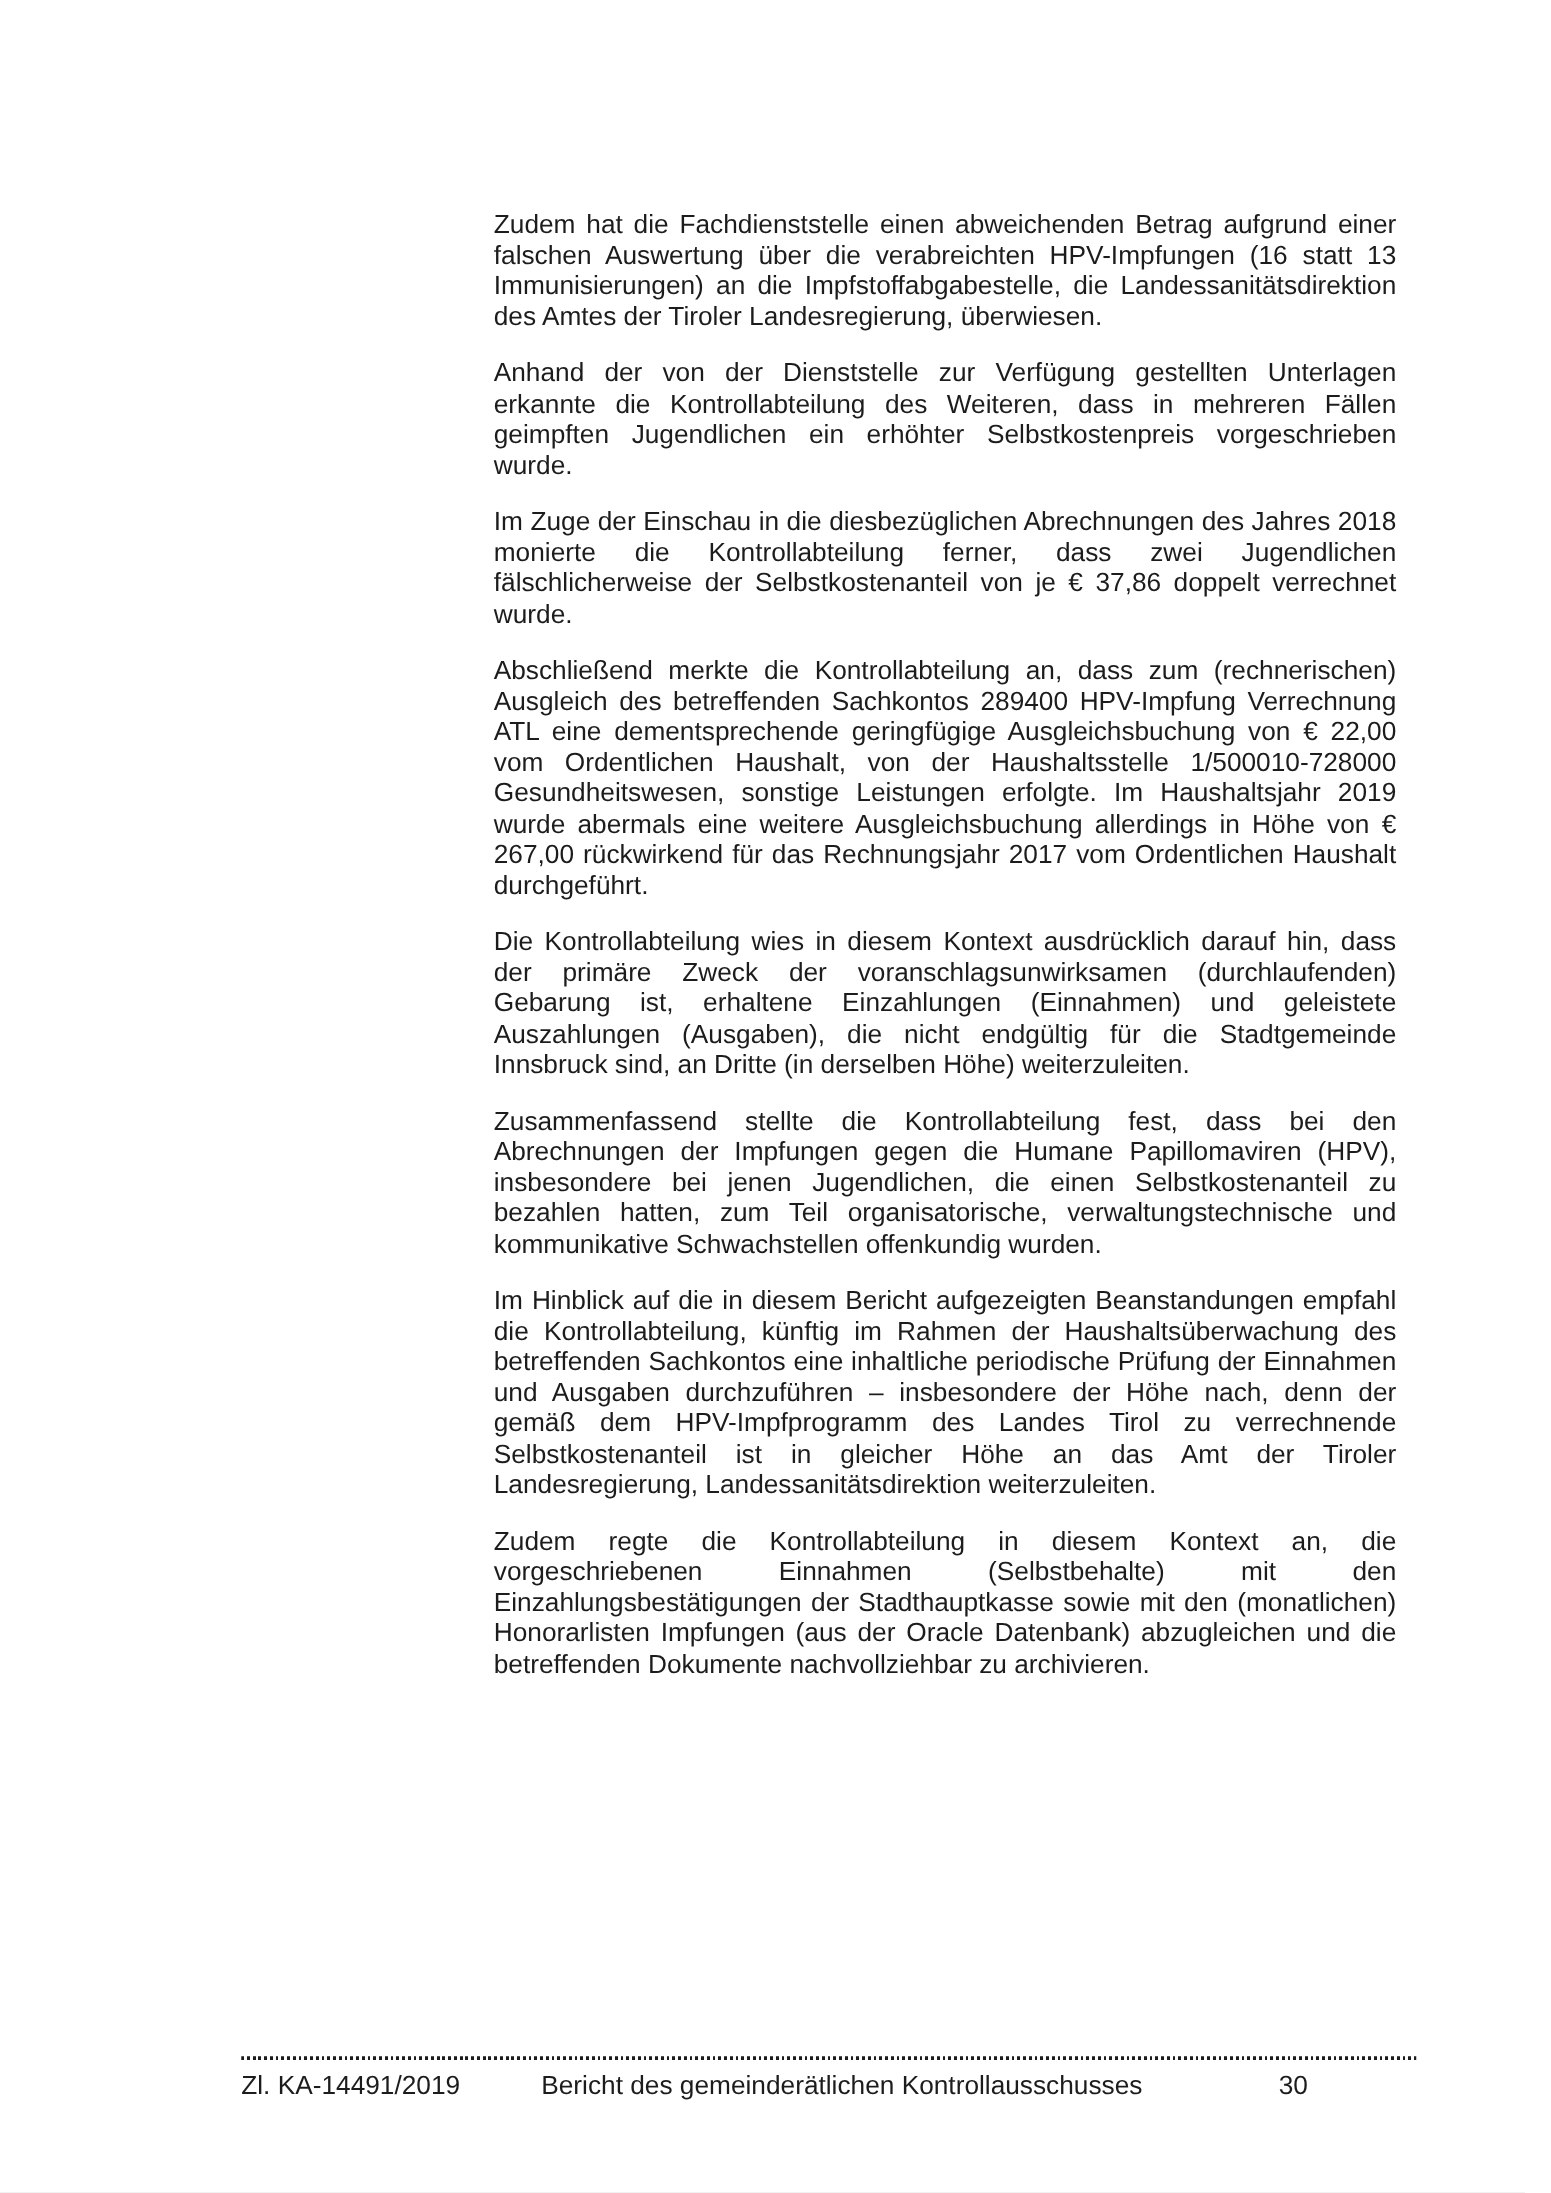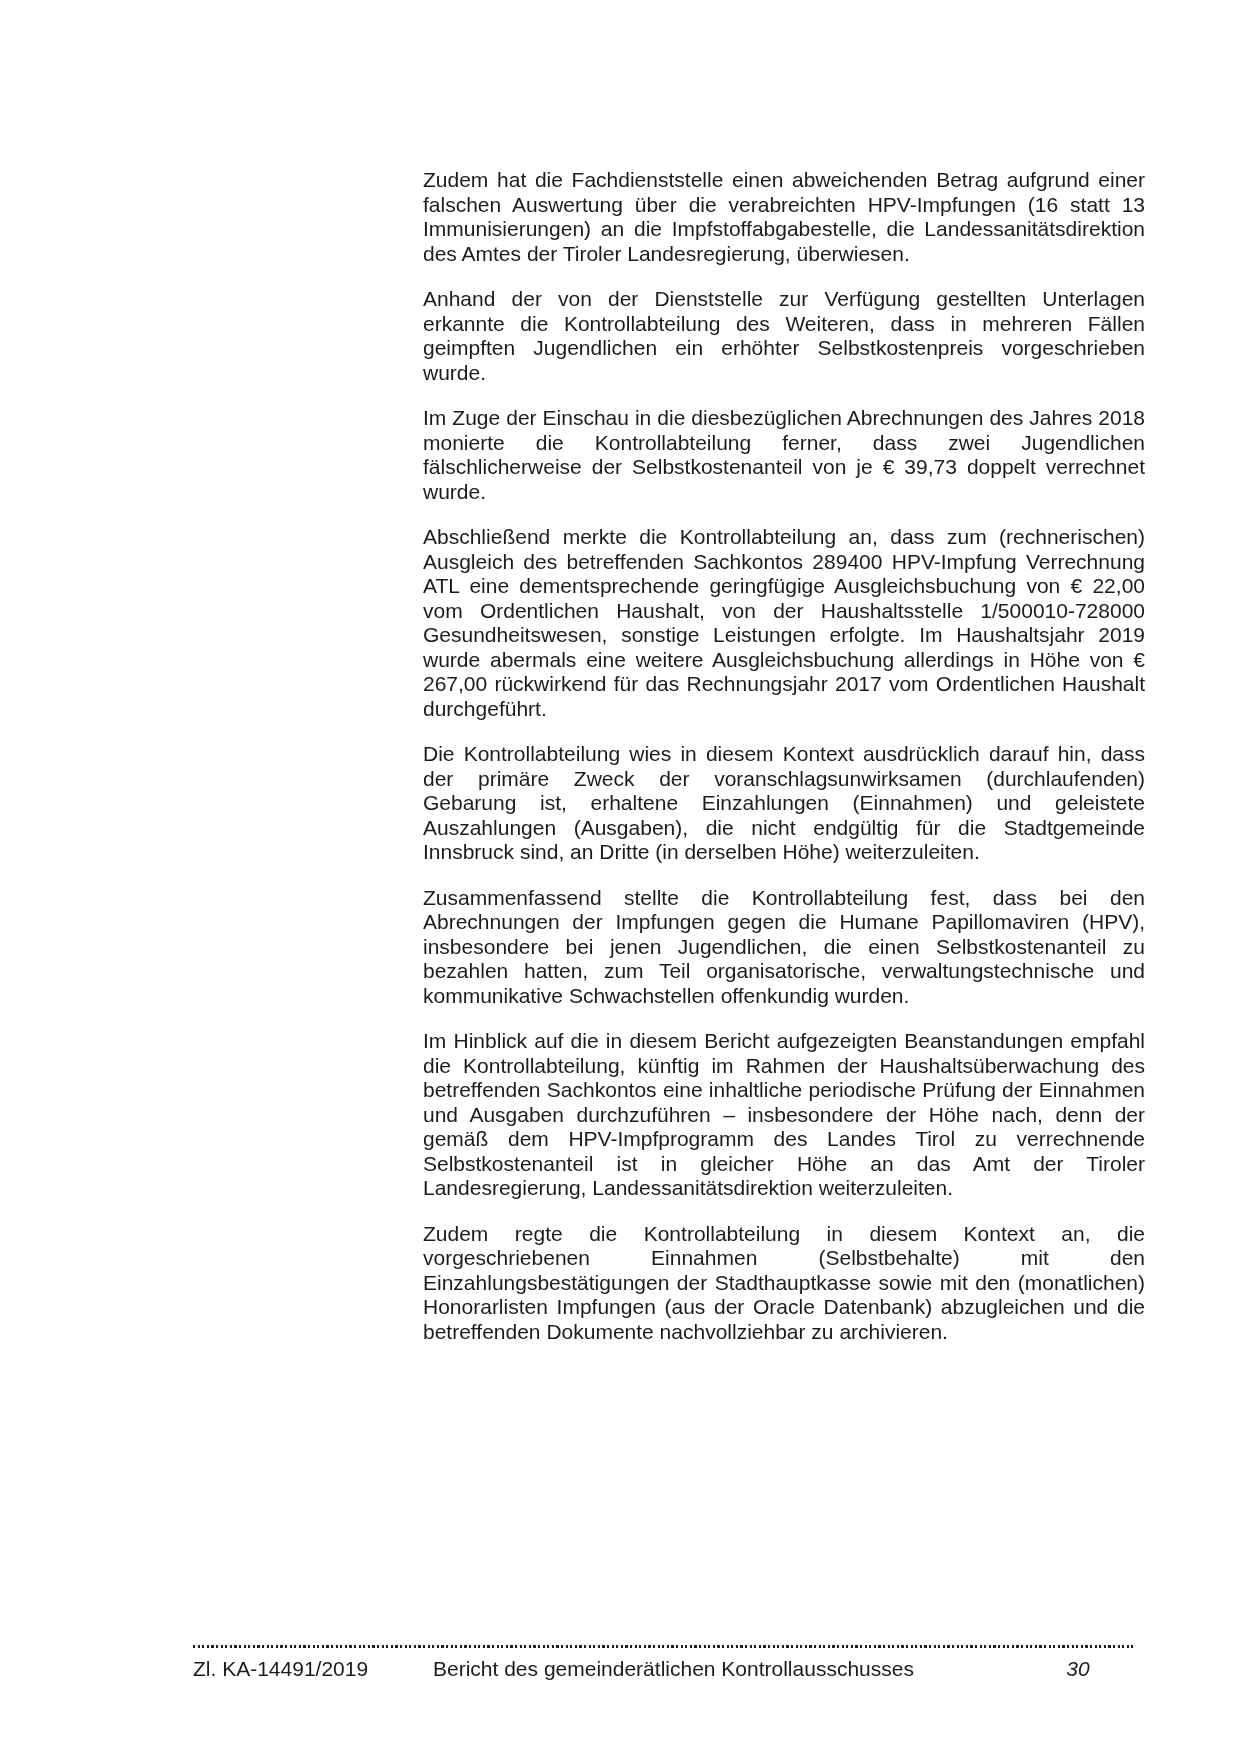--- a/index.html
+++ b/index.html
@@ -18,21 +18,20 @@
   }
   .content {
     position: absolute;
     left: 395px;
     top: 168px;
     width: 722px;
     font-size: 21px;
     line-height: 24.5px;
     text-align: justify;
     hyphens: auto;
-    margin-left: 28px;
     -webkit-hyphens: auto;
   }
   .para {
     margin: 0 0 21px 0;
   }
   .footer {
     position: absolute;
     left: 150px;
     top: 1645px;
     width: 940px;
@@ -48,31 +47,31 @@
       transparent 2.2px, transparent 4.6px
     );
     margin-bottom: 8px;
   }
   .footer-row {
     display: flex;
     align-items: baseline;
   }
   .f-ref   { width: 240px; text-align: left; }
   .f-title { flex: 1; text-align: left; }
-  .f-page  { width: 110px; text-align: center; font-style: italic; }
+  .f-page  { width: 110px; text-align: left; }
 </style>
 </head>
 <body>
 
 <div class="page">
 
   <div class="content">
     <p class="para">Zudem hat die Fachdienststelle einen abweichenden Betrag aufgrund einer falschen Auswertung über die verabreichten HPV-Impfungen (16 statt 13 Immunisierungen) an die Impfstoffabgabestelle, die Landessanitätsdirektion des Amtes der Tiroler Landesregierung, überwiesen.</p>
     <p class="para">Anhand der von der Dienststelle zur Verfügung gestellten Unterlagen erkannte die Kontrollabteilung des Weiteren, dass in mehreren Fällen geimpften Jugendlichen ein erhöhter Selbstkostenpreis vorgeschrieben wurde.</p>
-    <p class="para">Im Zuge der Einschau in die diesbezüglichen Abrechnungen des Jahres 2018 monierte die Kontrollabteilung ferner, dass zwei Jugendlichen fälschlicherweise der Selbstkostenanteil von je € 39,73 doppelt verrechnet wurde.</p>
+    <p class="para">Im Zuge der Einschau in die diesbezüglichen Abrechnungen des Jahres 2018 monierte die Kontrollabteilung ferner, dass zwei Jugendlichen fälschlicherweise der Selbstkostenanteil von je € 37,86 doppelt verrechnet wurde.</p>
     <p class="para">Abschließend merkte die Kontrollabteilung an, dass zum (rechnerischen) Ausgleich des betreffenden Sachkontos 289400 HPV-Impfung Verrechnung ATL eine dementsprechende geringfügige Ausgleichsbuchung von € 22,00 vom Ordentlichen Haushalt, von der Haushaltsstelle 1/500010-728000 Gesundheitswesen, sonstige Leistungen erfolgte. Im Haushaltsjahr 2019 wurde abermals eine weitere Ausgleichsbuchung allerdings in Höhe von € 267,00 rückwirkend für das Rechnungsjahr 2017 vom Ordentlichen Haushalt durchgeführt.</p>
     <p class="para">Die Kontrollabteilung wies in diesem Kontext ausdrücklich darauf hin, dass der primäre Zweck der voranschlagsunwirksamen (durchlaufenden) Gebarung ist, erhaltene Einzahlungen (Einnahmen) und geleistete Auszahlungen (Ausgaben), die nicht endgültig für die Stadtgemeinde Innsbruck sind, an Dritte (in derselben Höhe) weiterzuleiten.</p>
     <p class="para">Zusammenfassend stellte die Kontrollabteilung fest, dass bei den Abrechnungen der Impfungen gegen die Humane Papillomaviren (HPV), insbesondere bei jenen Jugendlichen, die einen Selbstkostenanteil zu bezahlen hatten, zum Teil organisatorische, verwaltungstechnische und kommunikative Schwachstellen offenkundig wurden.</p>
     <p class="para">Im Hinblick auf die in diesem Bericht aufgezeigten Beanstandungen empfahl die Kontrollabteilung, künftig im Rahmen der Haushaltsüberwachung des betreffenden Sachkontos eine inhaltliche periodische Prüfung der Einnahmen und Ausgaben durchzuführen – insbesondere der Höhe nach, denn der gemäß dem HPV-Impfprogramm des Landes Tirol zu verrechnende Selbstkostenanteil ist in gleicher Höhe an das Amt der Tiroler Landesregierung, Landessanitätsdirektion weiterzuleiten.</p>
     <p class="para">Zudem regte die Kontrollabteilung in diesem Kontext an, die vorgeschriebenen Einnahmen (Selbstbehalte) mit den Einzahlungsbestätigungen der Stadthauptkasse sowie mit den (monatlichen) Honorarlisten Impfungen (aus der Oracle Datenbank) abzugleichen und die betreffenden Dokumente nachvollziehbar zu archivieren.</p>
   </div>
 
   <div class="footer">
     <div class="dotted-rule"></div>
     <div class="footer-row">

